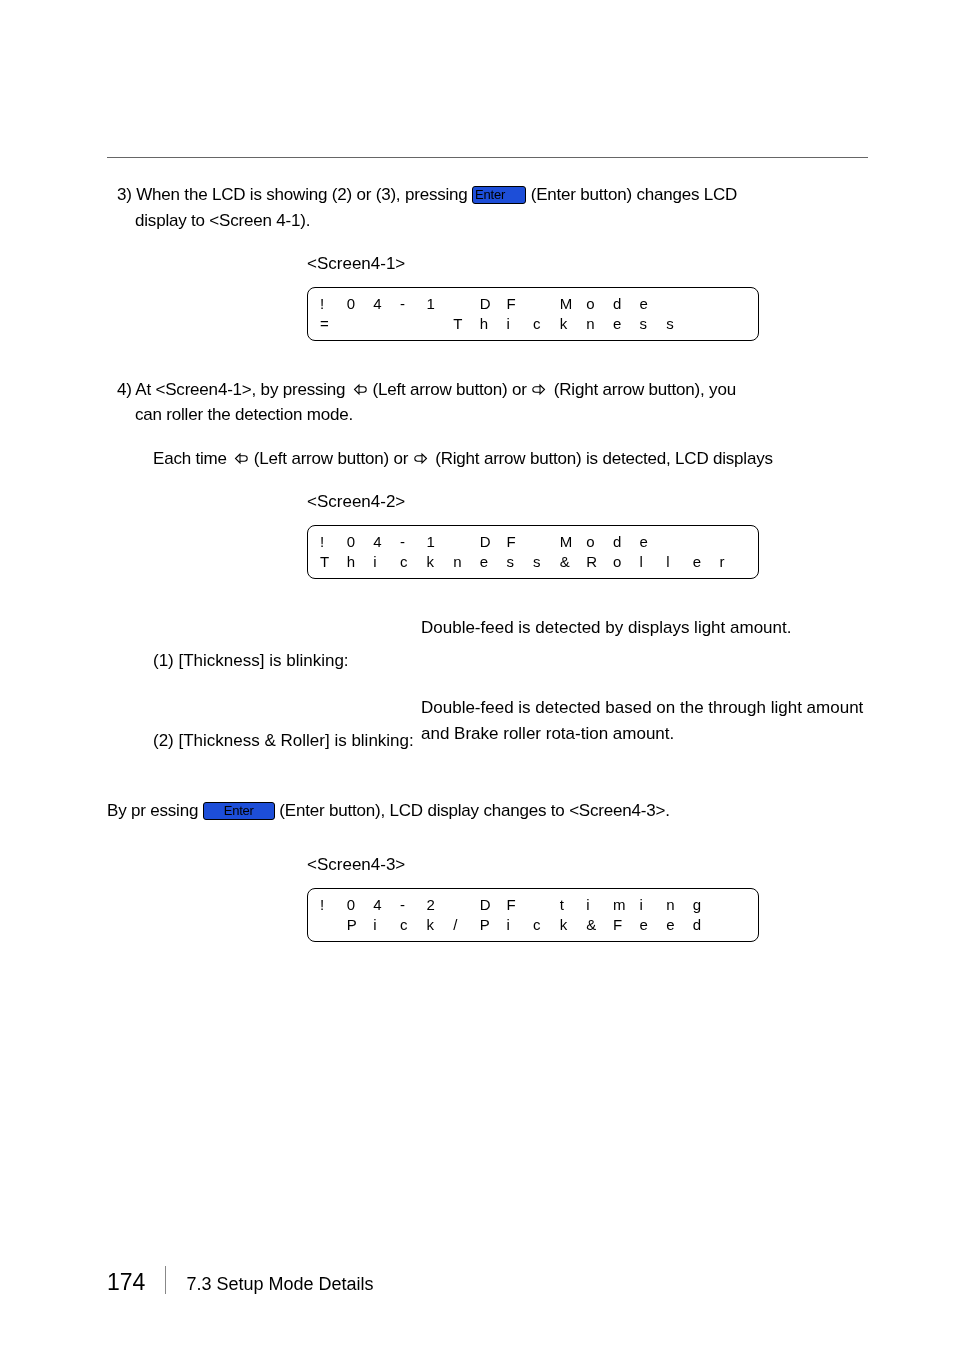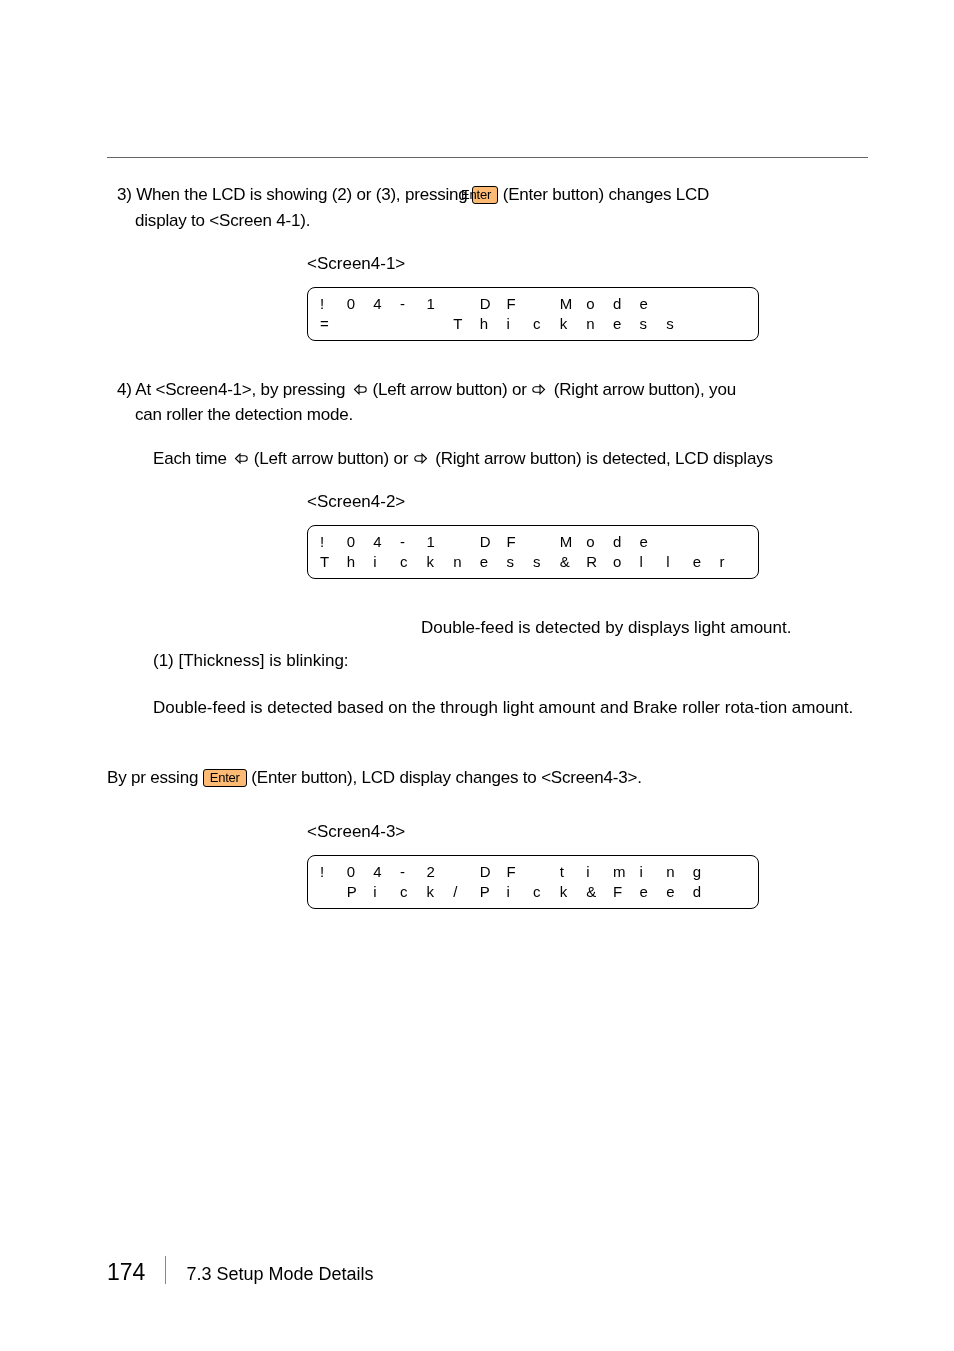--- a/index.html
+++ b/index.html
@@ -33,25 +33,25 @@
       margin-bottom: 18px;
     }
     .indent-body {
       padding-left: 46px;
       margin-bottom: 18px;
     }
     .button-key {
       display: inline-block;
       border: 1px solid #000;
       border-radius: 3px;
-      padding: 0 6px;
+      padding: 0 20px;
       font-size: 13px;
       line-height: 16px;
       vertical-align: 1px;
-      background: #fdba74;
+      background: #1d4ed8;
     }
     .arrow-icon {
       display: inline-block;
       width: 18px;
       height: 13px;
       vertical-align: -1px;
     }
     .arrow-icon svg {
       width: 100%;
       height: 100%;
@@ -91,21 +91,21 @@
     }
     .def-left {
       flex: 0 0 268px;
       margin-top: 33px;
     }
     .def-right {
       flex: 1;
     }
     .footer-area {
       position: absolute;
-      bottom: 62px;
+      bottom: 52px;
       left: 107px;
       display: flex;
       align-items: baseline;
       gap: 20px;
     }
     .page-num {
       font-size: 23px;
       font-weight: normal;
     }
     .foot-sep {
@@ -246,20 +246,21 @@
       <span class="lcd-cell">r</span>
     </div>
   </div>
 
   <div class="def-table">
     <div class="def-row">
       <div class="def-left">(1) [Thickness] is blinking:</div>
       <div class="def-right">Double-feed is detected by displays light amount.</div>
     </div>
     <div class="def-row">
+      <div class="def-left">(2) [Thickness &amp; Roller] is blinking:</div>
       <div class="def-right">Double-feed is detected based on the through light amount and Brake roller rota-tion amount.</div>
     </div>
   </div>
 
   <div class="para">
     <span>By pr essing </span>
     <span class="button-key">Enter</span>
     <span> (Enter button), LCD display changes to &lt;Screen4-3&gt;.</span>
   </div>
 

